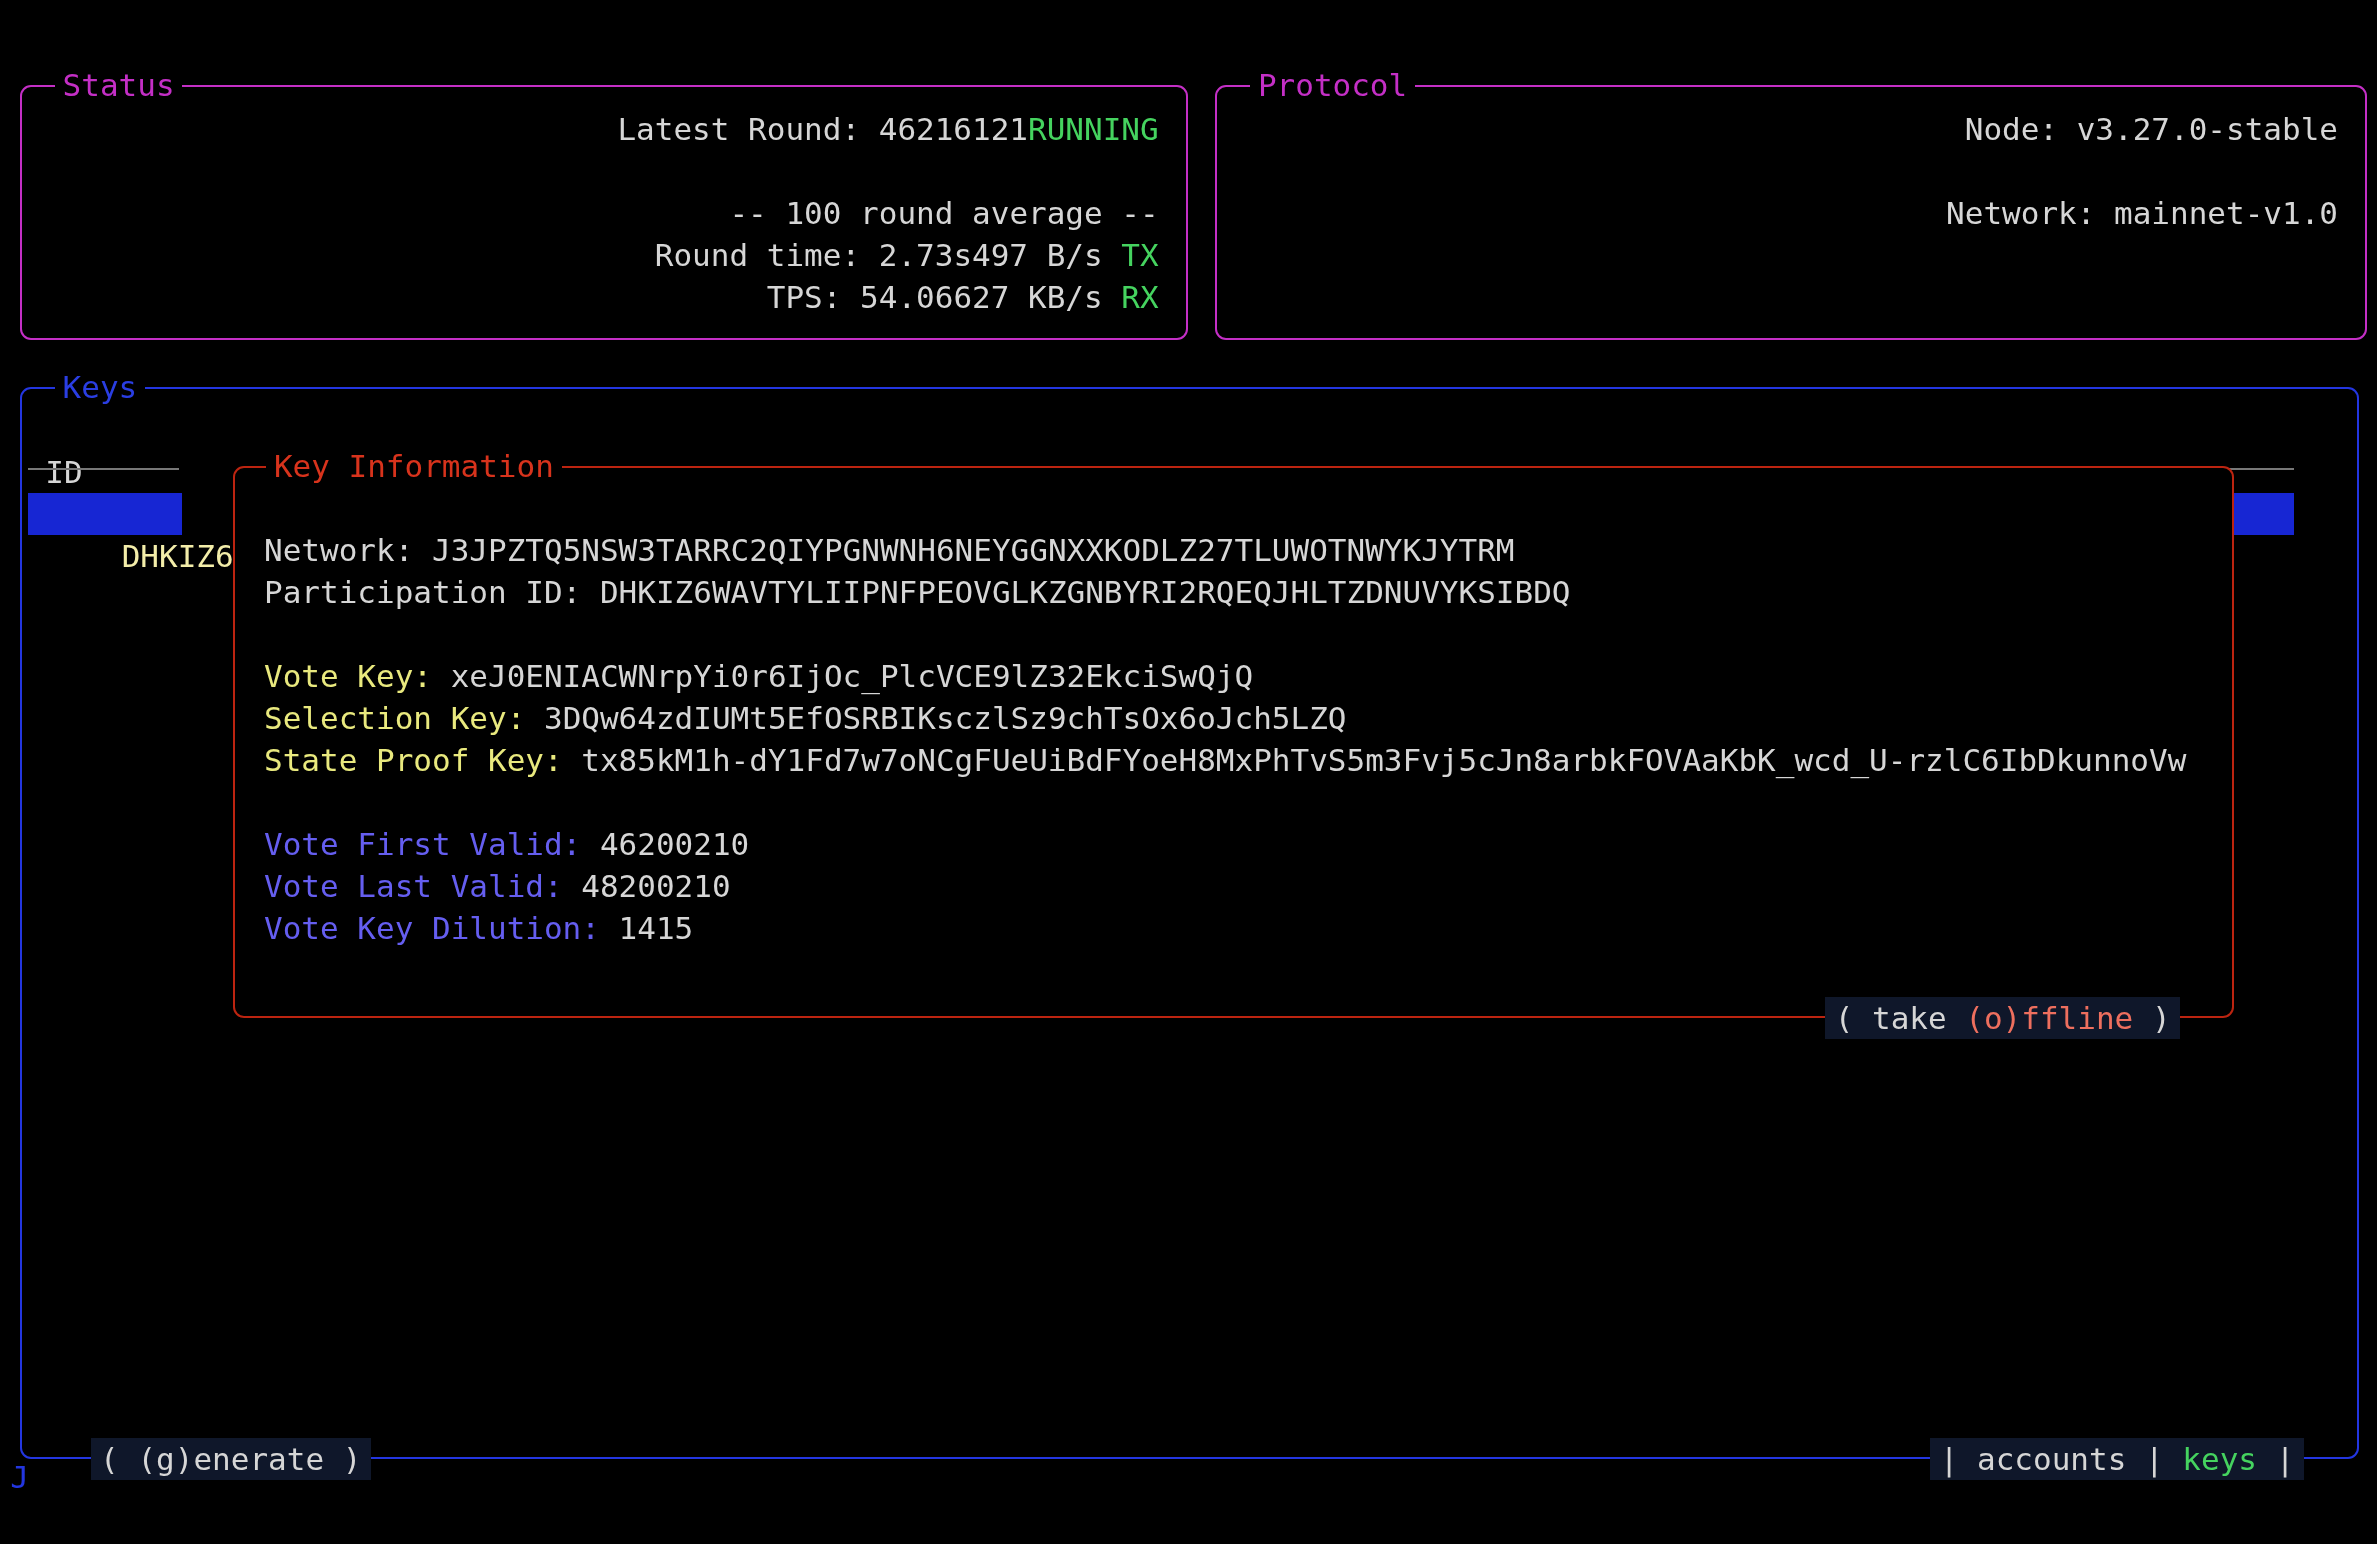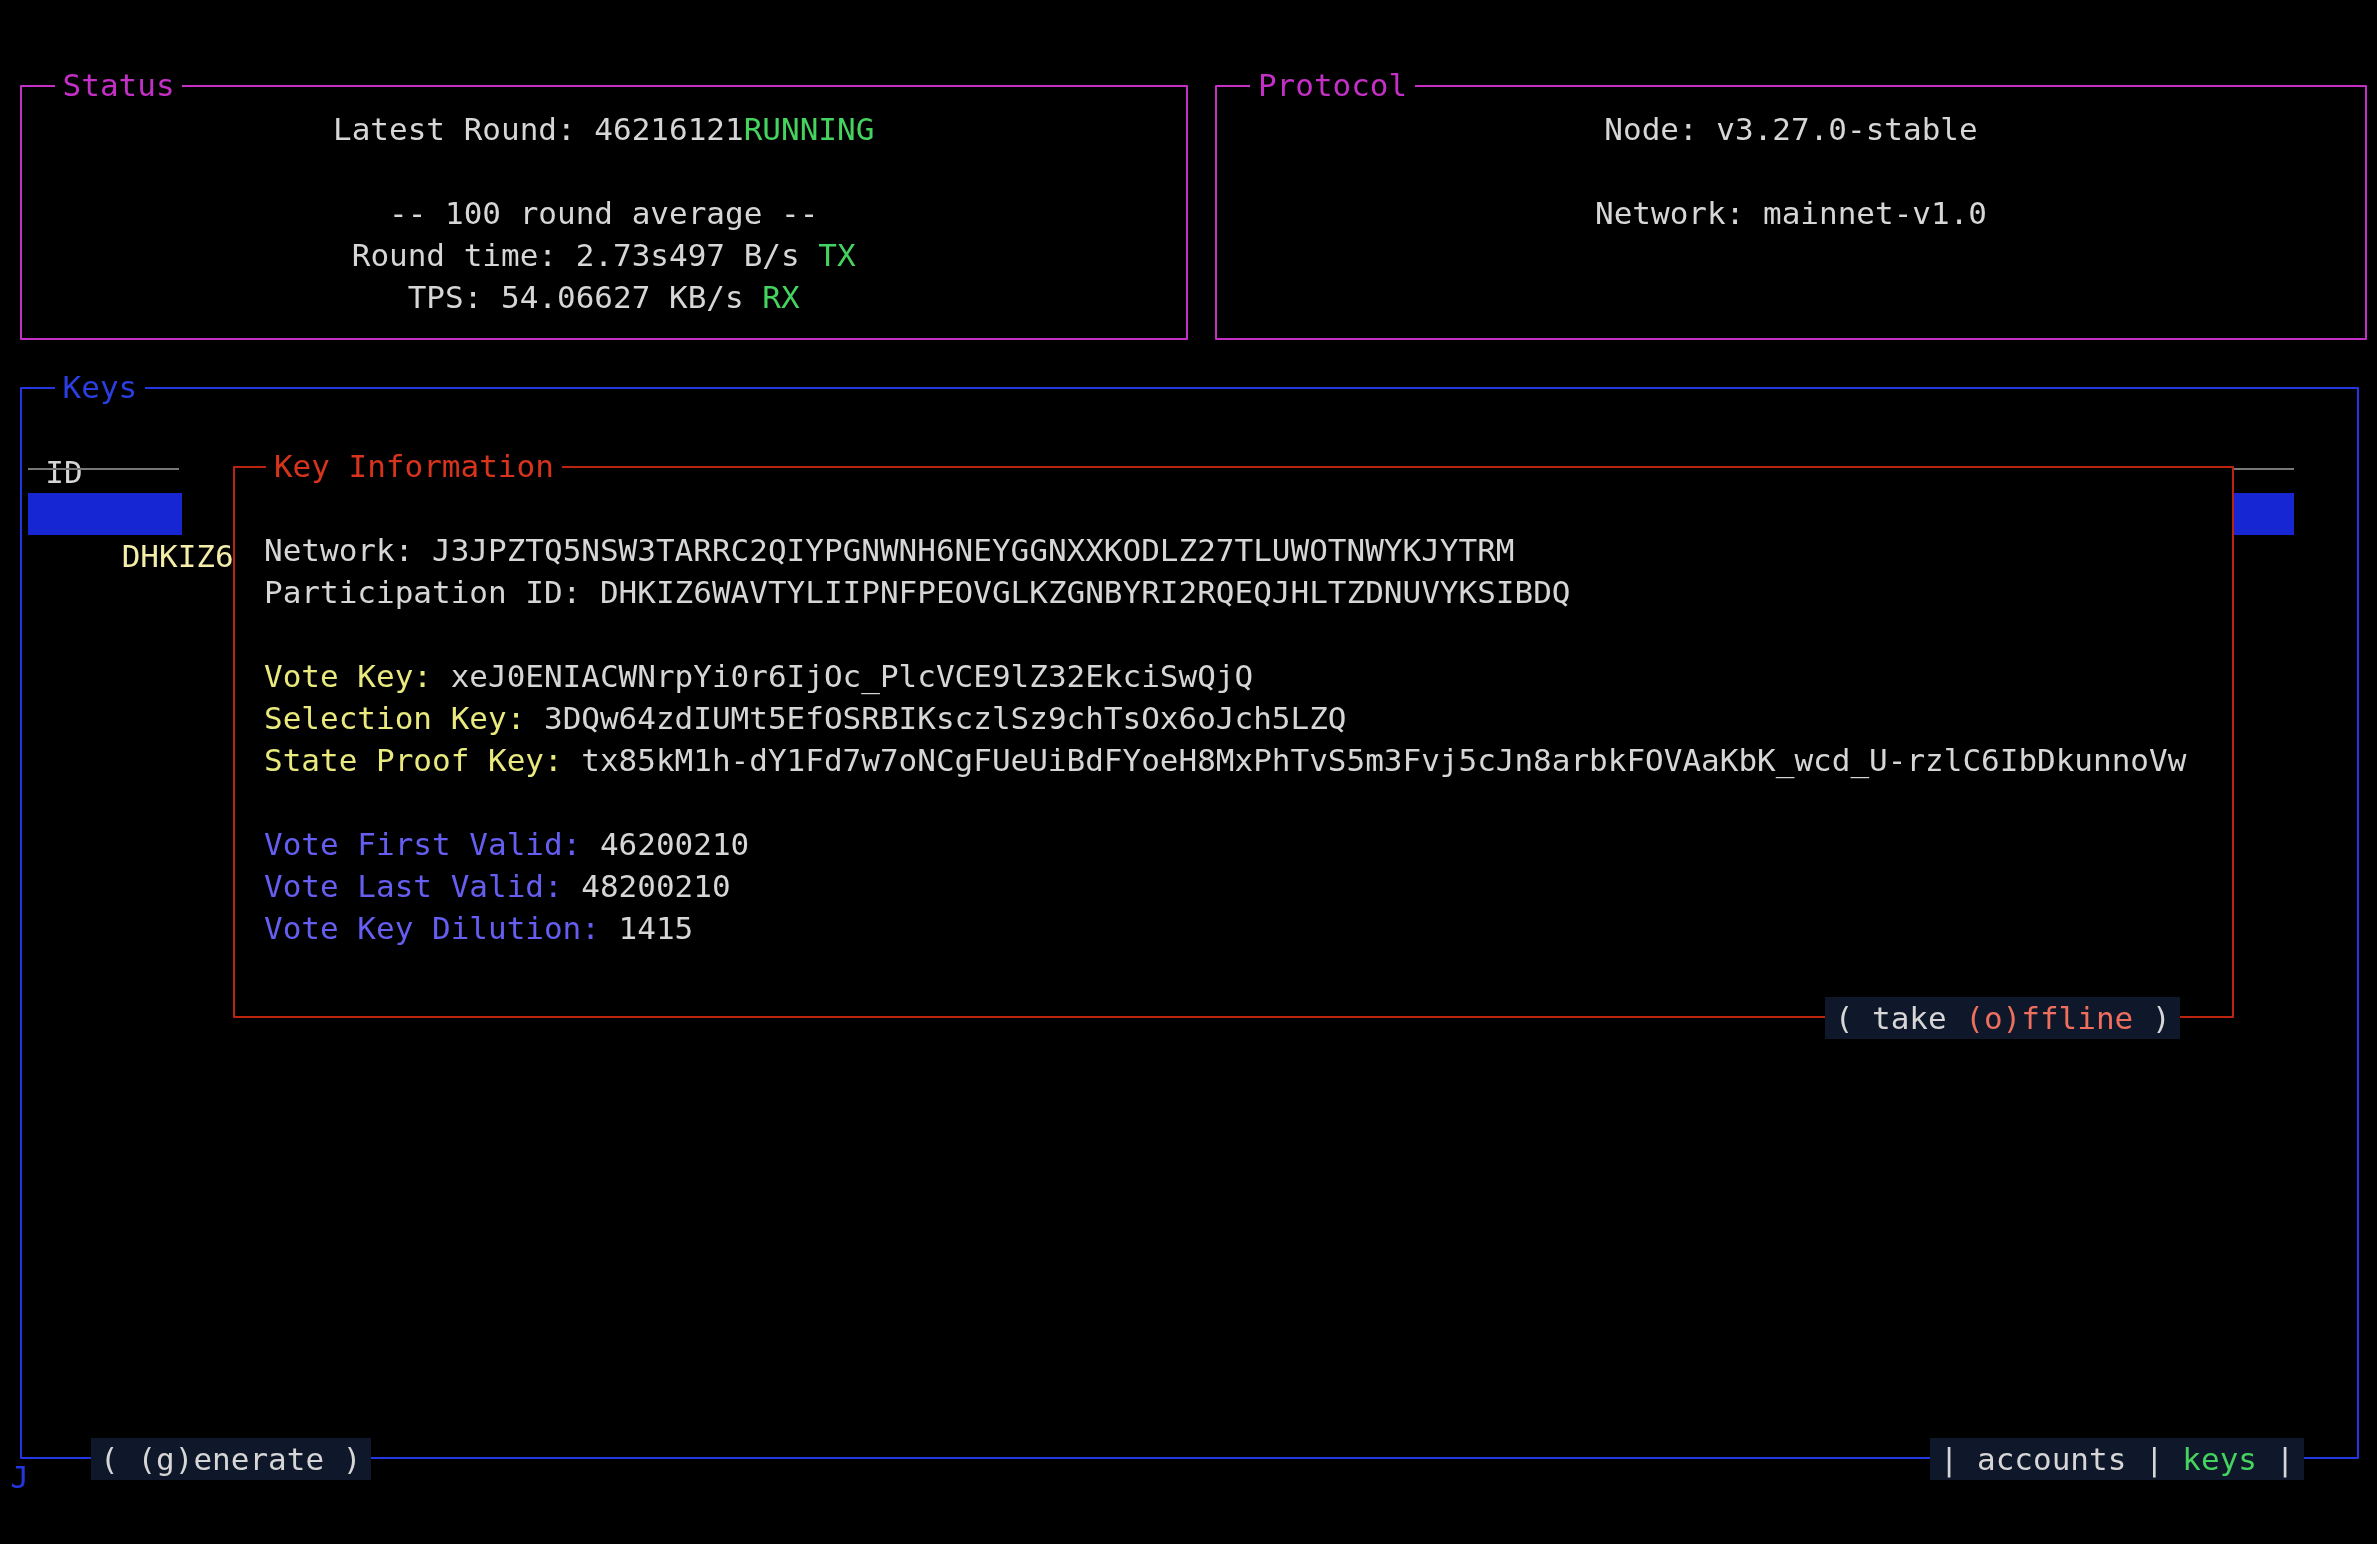--- a/index.html
+++ b/index.html
@@ -8,34 +8,34 @@
     background: #000;
     font-family: "DejaVu Sans Mono", monospace;
     font-size: 31px;
     color: #d6d6d6;
     overflow: hidden;
     position: relative;
   }
   .tui-box {
     position: absolute;
     border: 2.4px solid;
-    border-radius: 1px;
+    border-radius: 11px;
     background: transparent;
   }
   .box-title {
     position: absolute;
     top: -23px; left: 33px;
     background: #000;
     padding: 0 7.9px;
     line-height: 42px;
     white-space: pre;
   }
   .line {
     height: 42px; line-height: 42px;
-    display: flex; justify-content: center;
+    display: flex; justify-content: flex-end;
     padding: 0 27px;
     white-space: pre;
   }
   .magenta { color: #c42fc6; }
   .blue    { color: #2a3ee2; }
   .green   { color: #45d35f; }
   .yellow  { color: #e9e97e; }
   .indigo  { color: #655ef0; }
   .redtxt  { color: #d8331c; }
   .salmon  { color: #ee6f5e; }

